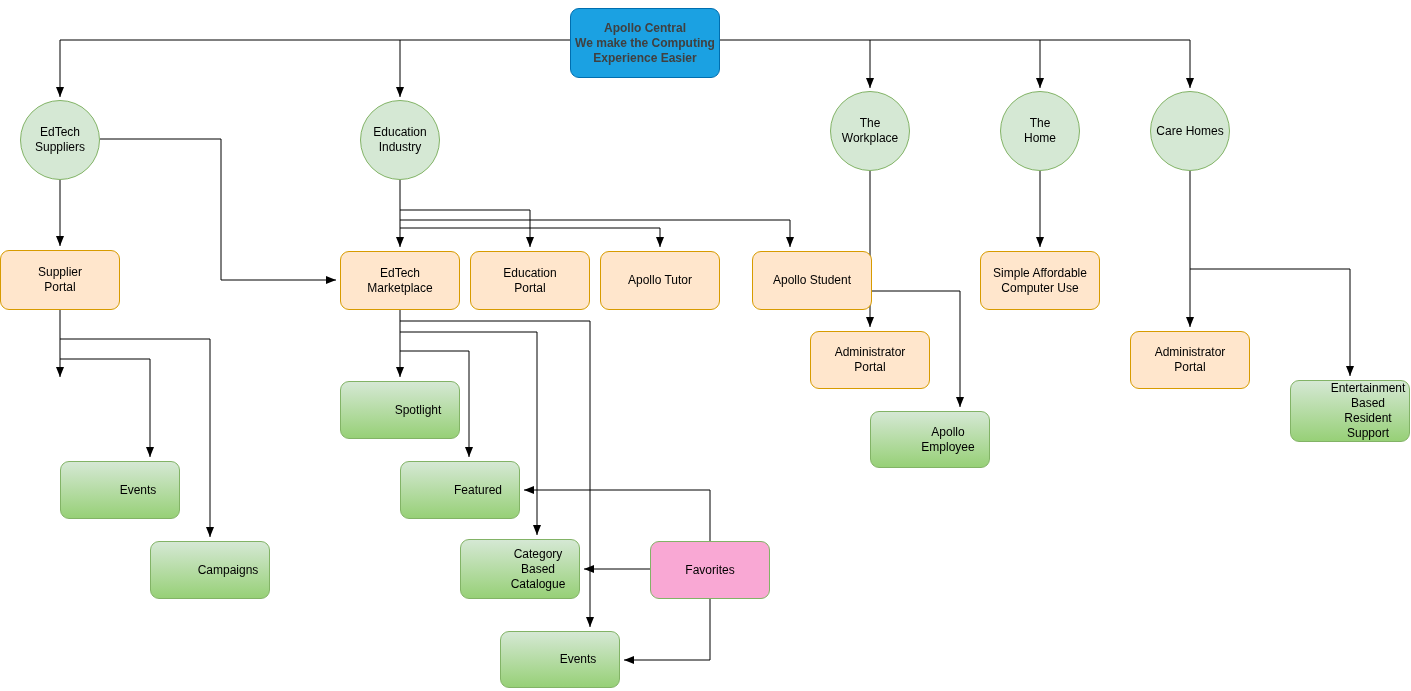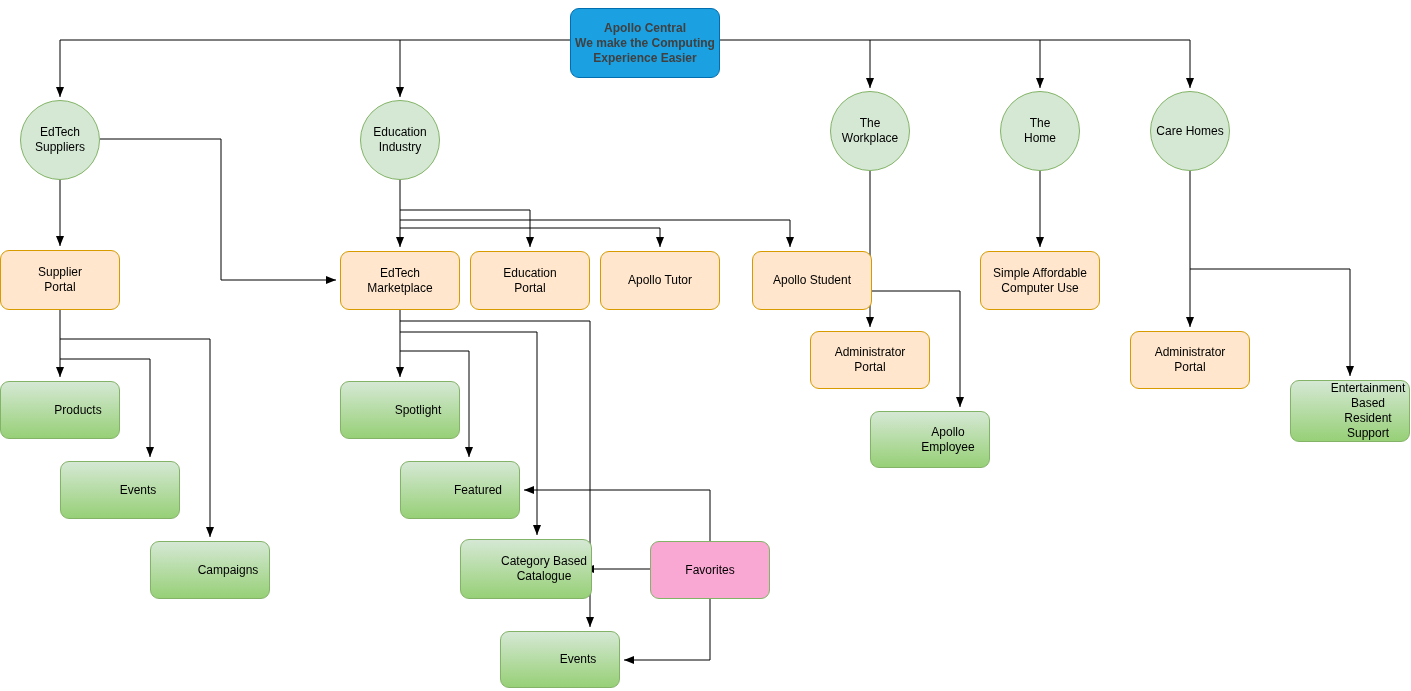--- a/index.html
+++ b/index.html
@@ -118,36 +118,33 @@
   </div>
   <div class="node rect orange" style="left:810px;top:331px;width:120px;height:58px">
     <span class="lbl">Administrator
 Portal</span>
   </div>
   <div class="node rect orange" style="left:1130px;top:331px;width:120px;height:58px">
     <span class="lbl">Administrator
 Portal</span>
   </div>
 
-  <div class="node rect green-grad" style="left:0px;top:381px;width:120px;height:58px">
-    <span class="lbl">Products</span>
-  </div>
   <div class="node rect green-grad" style="left:60px;top:461px;width:120px;height:58px">
     <span class="lbl">Events</span>
   </div>
   <div class="node rect green-grad" style="left:340px;top:381px;width:120px;height:58px">
     <span class="lbl">Spotlight</span>
   </div>
   <div class="node rect green-grad" style="left:150px;top:541px;width:120px;height:58px">
     <span class="lbl">Campaigns</span>
   </div>
   <div class="node rect green-grad" style="left:400px;top:461px;width:120px;height:58px">
     <span class="lbl">Featured</span>
   </div>
-  <div class="node rect green-grad" style="left:460px;top:539px;width:132px;height:60px">
+  <div class="node rect green-grad" style="left:460px;top:539px;width:120px;height:60px">
     <span class="lbl">Category Based
 Catalogue</span>
   </div>
   <div class="node rect green-grad" style="left:500px;top:631px;width:120px;height:57px">
     <span class="lbl">Events</span>
   </div>
   <div class="node rect green-flat" style="left:650px;top:541px;width:120px;height:58px">
     <span class="lbl">Favorites</span>
   </div>
   <div class="node rect green-grad" style="left:870px;top:411px;width:120px;height:57px">

